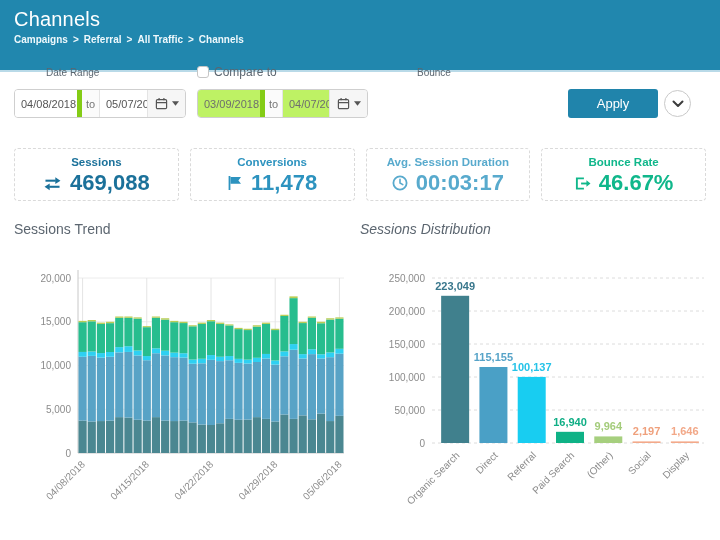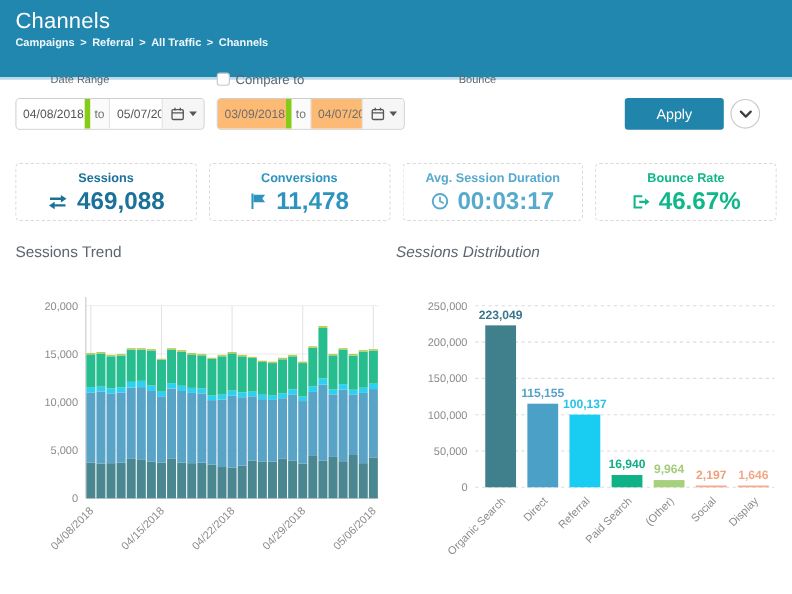--- a/index.html
+++ b/index.html
@@ -22,21 +22,21 @@
   .chk-row{position:absolute;left:197px;top:9px;display:flex;align-items:center;gap:5px;cursor:pointer;}
   .checkbox{width:12px;height:12px;border:1px solid #c6c6c6;border-radius:3px;background:#fff;box-sizing:border-box;}
   .chk-label{font-size:12px;color:#5b6670;}
 
   .dgroup{position:absolute;top:33px;height:29px;display:flex;align-items:stretch;border:1px solid #cfcfcf;
           border-radius:4px;overflow:hidden;background:#fbfbfb;box-sizing:border-box;}
   .grp1{left:14px;width:172px;}
   .grp2{left:197px;width:171px;}
   .dgroup input{border:none;outline:none;font-family:"Liberation Sans",sans-serif;font-size:11px;color:#555;
           padding:0 0 0 6px;min-width:0;background:#fff;}
-  .grp2 input{background:#fdba74;color:#6e6e6e;}
+  .grp2 input{background:#bef264;color:#6e6e6e;}
   .din1{flex:0 0 56px;}
   .din2{flex:1 1 auto;}
   .tocell{flex:0 0 17px;display:flex;align-items:center;justify-content:center;font-size:11px;color:#777;
           background:#fbfbfb;border-left:5px solid #84cc16;border-right:1px solid #e4e4e4;}
   .calcell{flex:0 0 37px;display:flex;align-items:center;justify-content:center;gap:4px;background:#f6f6f6;
           border-left:1px solid #e4e4e4;cursor:pointer;}
 
   .select{position:absolute;left:385px;top:33px;width:170px;height:29px;border:1px solid #cfcfcf;border-radius:4px;
           box-sizing:border-box;background:#fff;display:flex;align-items:center;justify-content:space-between;
           padding:0 10px;font-size:12px;color:#444;cursor:pointer;}

